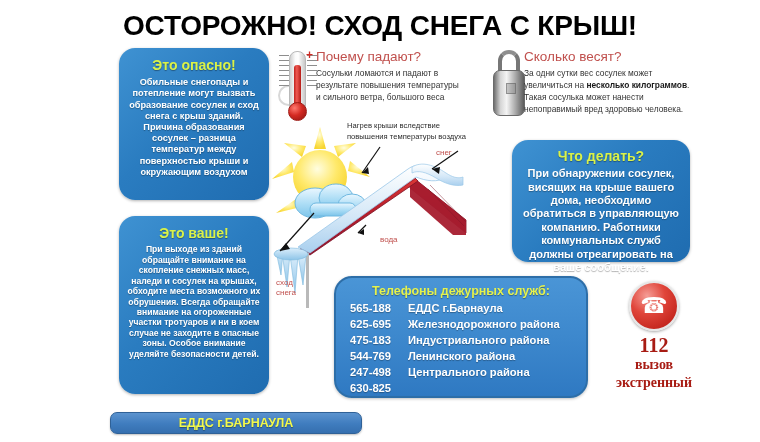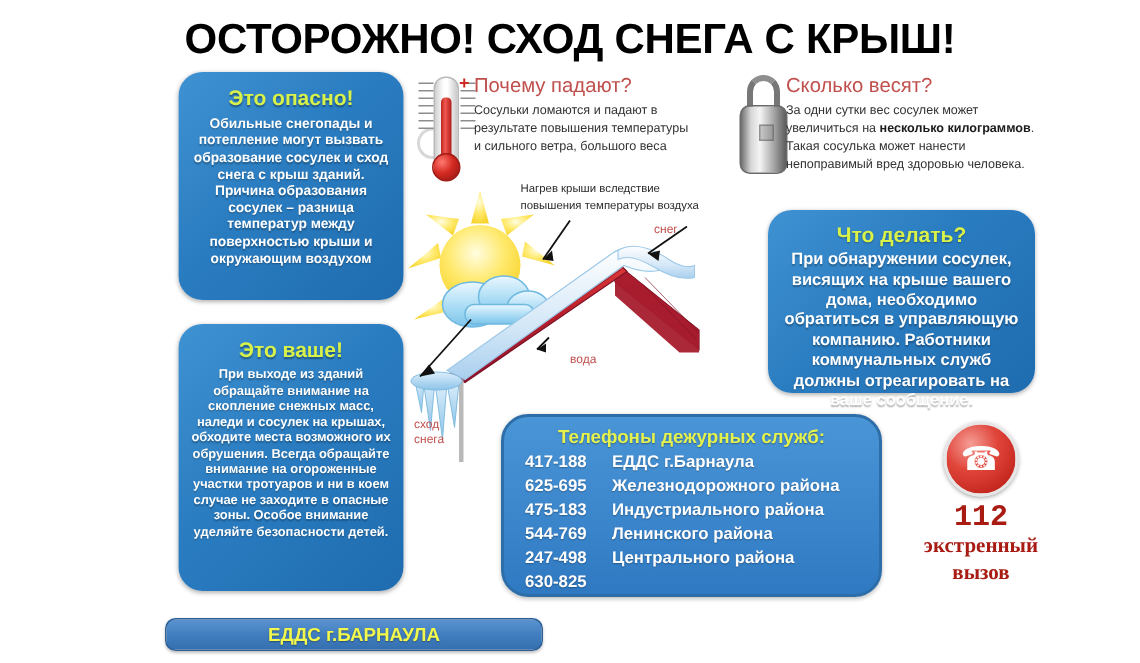--- a/index.html
+++ b/index.html
@@ -267,21 +267,21 @@
   .em-icon .handset {
     position: absolute;
     left: 50%; top: 50%;
     transform: translate(-50%,-50%);
     font-size: 22px;
     color: #ffffff;
     line-height: 1;
   }
   .em-num {
     color: #a81c14;
-    font-family: Liberation Mono, monospace;
+    font-family: Liberation Serif, serif;
     font-weight: bold;
     font-size: 20px;
     line-height: 1.05;
   }
   .em-txt {
     color: #a81c14;
     font-family: "Liberation Serif", serif;
     font-weight: bold;
     font-size: 14px;
     line-height: 1.25;
@@ -457,21 +457,21 @@
 
   <div class="cap-heat">Нагрев крыши вследствие повышения температуры воздуха</div>
   <div class="lbl" id="lbl-snow">снег</div>
   <div class="lbl" id="lbl-water">вода</div>
   <div class="lbl" id="lbl-fall">сход снега</div>
 
   <div id="box-phones">
     <div class="ph-head">Телефоны дежурных служб:</div>
     <div>
       <div class="ph-row">
-        <span class="ph-num">417-188</span>
+        <span class="ph-num">565-188</span>
         <span class="ph-name">ЕДДС г.Барнаула</span>
       </div>
       <div class="ph-row">
         <span class="ph-num">625-695</span>
         <span class="ph-name">Железнодорожного района</span>
       </div>
       <div class="ph-row">
         <span class="ph-num">475-183</span>
         <span class="ph-name">Индустриального района</span>
       </div>
@@ -487,19 +487,19 @@
         <span class="ph-num">630-825</span>
       </div>
     </div>
   </div>
 
   <div class="emerg">
     <div class="em-icon">
       <span class="handset">☎</span>
     </div>
     <div class="em-num">112</div>
+    <div class="em-txt">вызов</div>
     <div class="em-txt">экстренный</div>
-    <div class="em-txt">вызов</div>
   </div>
 
   <div id="bottom-bar">ЕДДС г.БАРНАУЛА</div>
 
 </div>
 
 </body></html>

